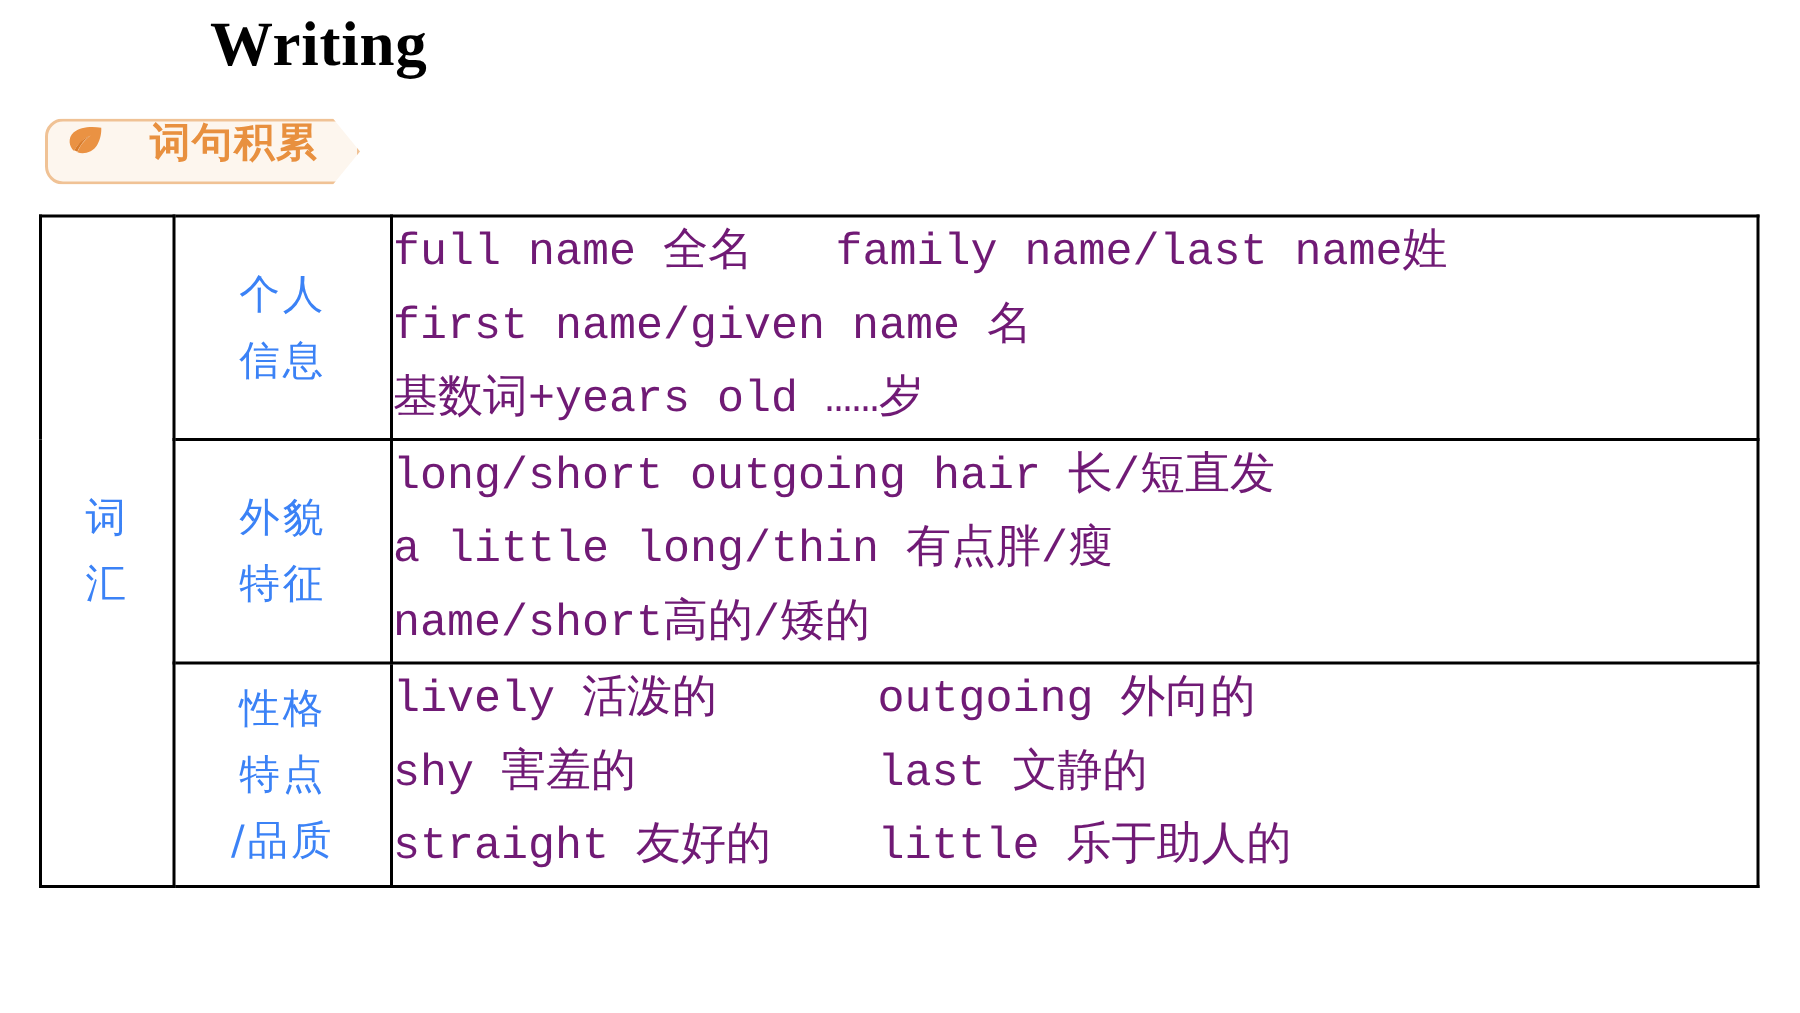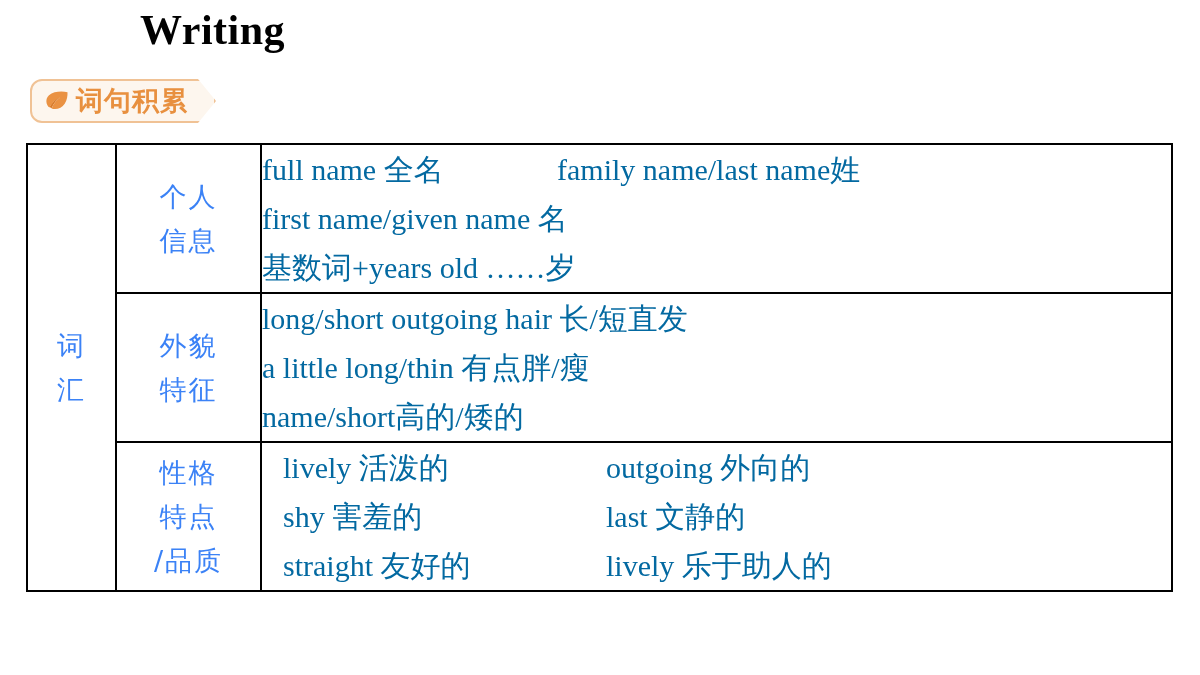--- a/index.html
+++ b/index.html
@@ -31,28 +31,28 @@
     white-space: nowrap;
   }
 
   
   .badge {
     position: absolute;
     left: 30px;
     top: 79px;
     height: 44px;
     display: flex;
-    align-items: center;
     padding: 0 26px 0 12px;
     box-sizing: border-box;
     background: #fdf6ee;
     border: 2px solid #f0c295;
     border-radius: 12px 0 0 12px;
     -webkit-clip-path: polygon(0 0, calc(100% - 18px) 0, 100% 50%, calc(100% - 18px) 100%, 0 100%);
     clip-path: polygon(0 0, calc(100% - 18px) 0, 100% 50%, calc(100% - 18px) 100%, 0 100%);
+    gap: 24px;
   }
   .badge-leaf {
     width: 26px;
     height: 26px;
     margin-right: 6px;
     flex: 0 0 auto;
     display: block;
   }
   .badge-text {
     font-family: "DejaVu Sans", "Liberation Sans", sans-serif;
@@ -98,35 +98,35 @@
     color: #3b82f6;
     letter-spacing: 2px;
   }
   .group-label .ch { display: block; }
   .cat-label .ch { display: block; white-space: nowrap; }
 
   .content-cell {
     padding: 8px 0 10px 8px;
   }
   .line {
-    font-family: Liberation Serif, serif;
+    font-family: Liberation Mono, monospace;
     font-size: 30px;
     line-height: 49px;
     white-space: nowrap;
-    color: #0369a1;
+    color: #701a75;
   }
   .line .pair-a {
     display: inline-block;
     width: 330px;
   }
   .line .pair-b {
     display: inline-block;
   }
   .r1 .pair-a { width: 295px; }
-  .r3 .pair-a { width: 323px; padding-left: 21px; }
+  .r3 .pair-a { width: 323px; }
 </style>
 </head>
 <body>
 
 <div class="page-title">Writing</div>
 
 <div class="badge">
   <svg class="badge-leaf" viewBox="0 0 26 26" aria-hidden="true">
     <path d="M23.5 4.2C17.6 3.0 9.4 3.4 5.0 7.3 1.0 10.9 2.0 16.9 5.4 19.6c2.0-4.4 6.1-8.2 11.0-10.3-3.6 2.6-7.0 6.4-8.8 11.2 4.4 1.7 10.3-0.2 13.1-4.7 2.3-3.7 3.0-8.2 2.8-11.6z" fill="#ea9243"></path>
     <path d="M7.6 20.2c1.7-4.5 5.0-8.3 8.6-10.9-4.6 2.0-8.5 5.6-10.6 9.8z" fill="#d97b2a"></path>
@@ -191,18 +191,18 @@
         </div>
       </td>
       <td class="content-cell">
         <div class="line r3">
           <span class="pair-a">lively 活泼的</span><span class="pair-b">outgoing 外向的</span>
         </div>
         <div class="line r3">
           <span class="pair-a">shy 害羞的</span><span class="pair-b">last 文静的</span>
         </div>
         <div class="line r3">
-          <span class="pair-a">straight 友好的</span><span class="pair-b">lively 乐于助人的</span>
+          <span class="pair-a">straight 友好的</span><span class="pair-b">little 乐于助人的</span>
         </div>
       </td>
     </tr>
   </tbody>
 </table>
 
 </body></html>

